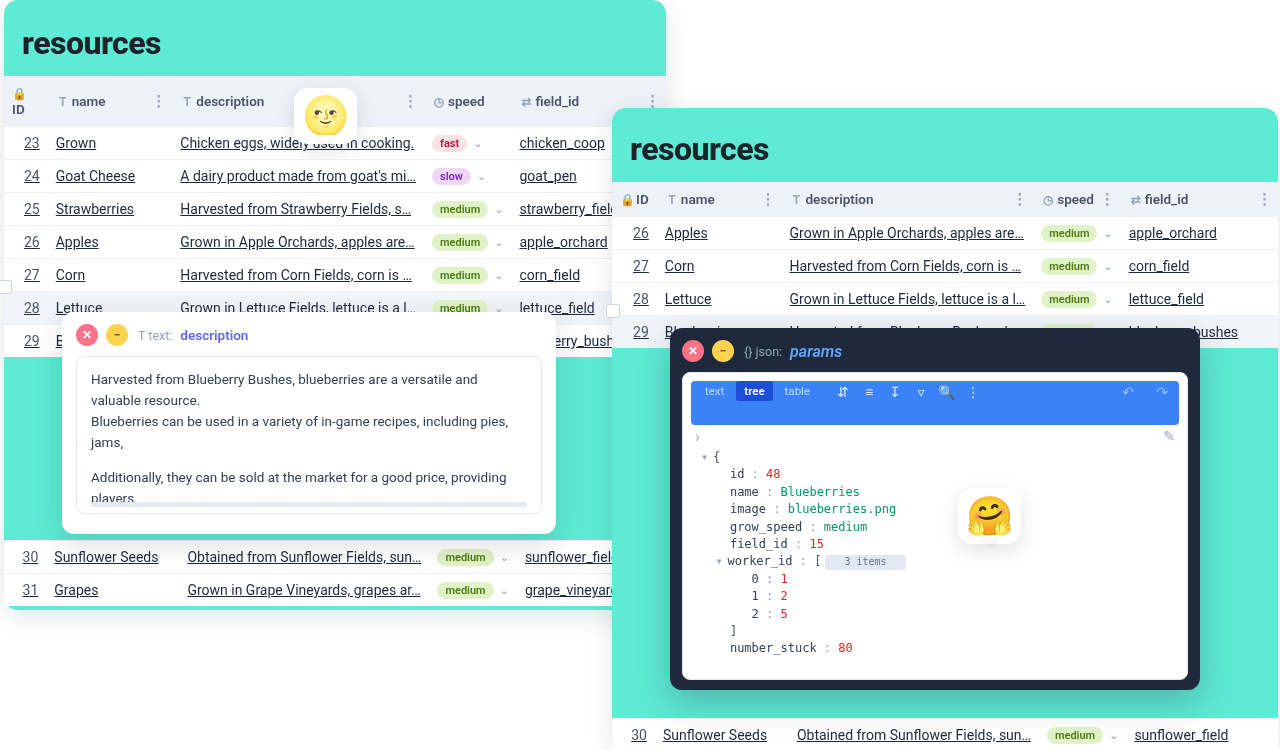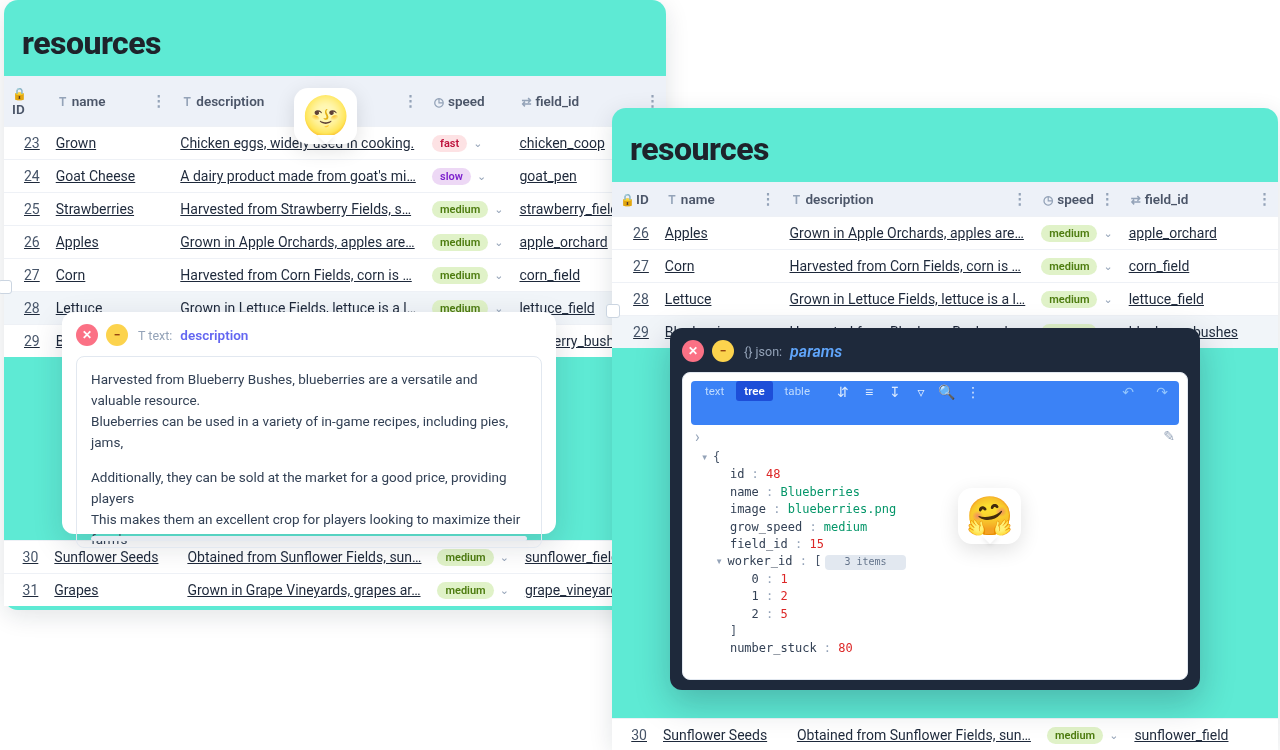--- a/index.html
+++ b/index.html
@@ -117,21 +117,21 @@
     align-items:center; justify-content:center; font-size:12px; font-weight:700;
     cursor:pointer; color:#fff;
   }
   .circle-btn.red { background:#fb7185; }
   .circle-btn.yellow { background:#fcd34d; color:#92400e; }
   .field-label-type { color:#94a3b8; font-size:12.5px; margin-left:2px; }
   .field-label-name { color:#6366f1; font-weight:600; }
 
   .editor-textbox {
     border:1px solid #e2e8f0; border-radius:8px;
-    padding:12px 14px; height:192px; overflow:hidden;
+    padding:12px 14px; height:158px; overflow:hidden;
     font-size:13.5px; color:#334155; line-height:1.55;
     position:relative;
   }
   .editor-textbox .scroll-hint {
     position:absolute; left:14px; right:14px; bottom:6px; height:5px;
     background:#e5e9f0; border-radius:3px;
   }
 
   
   .json-card {

